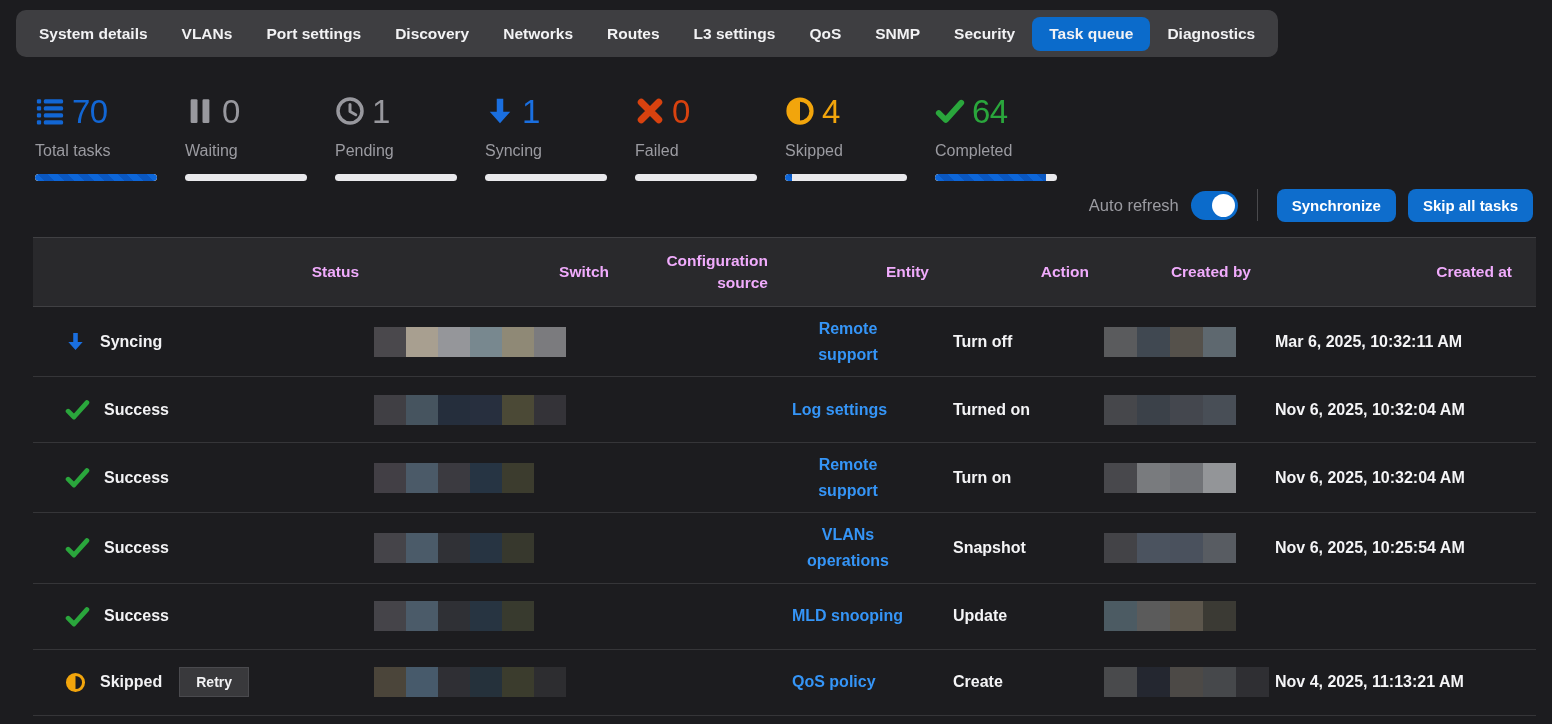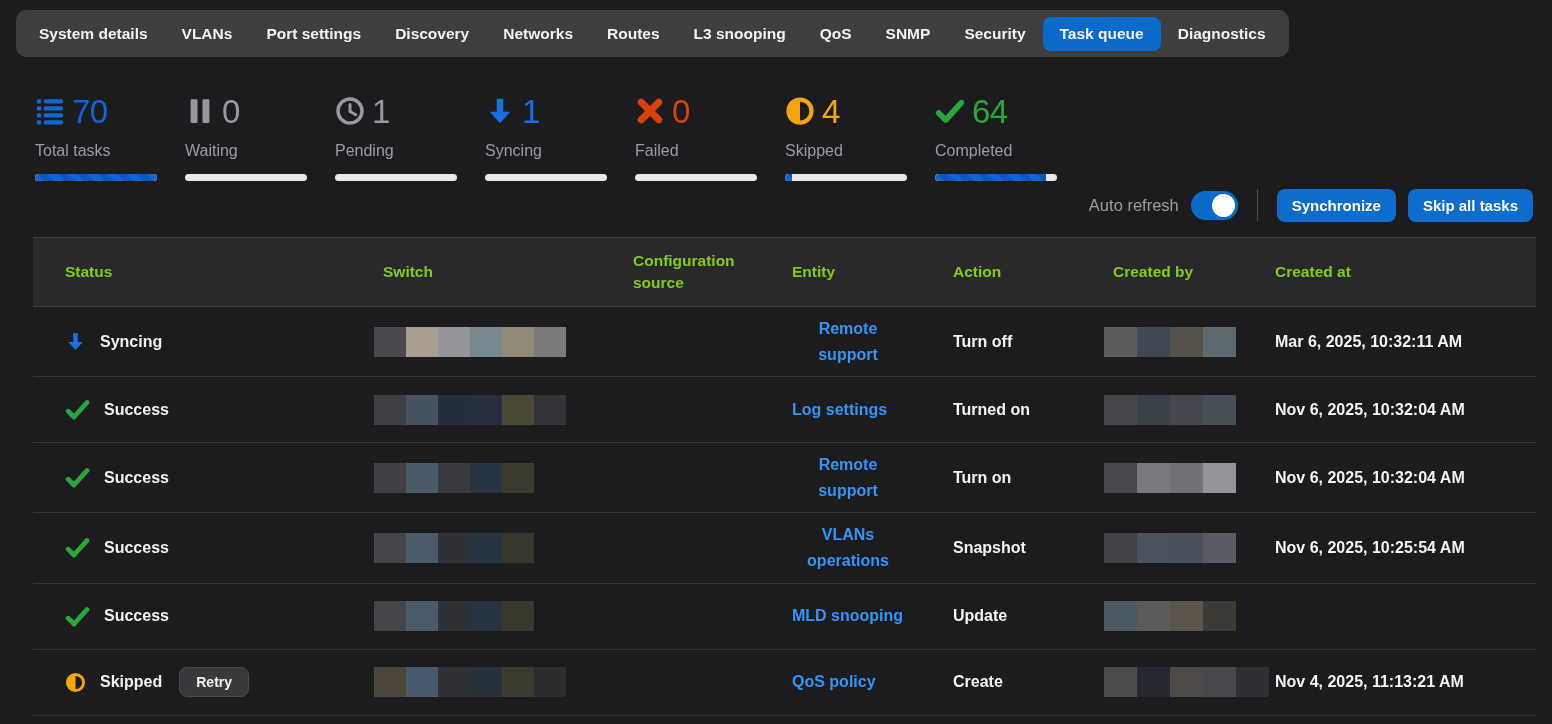--- a/index.html
+++ b/index.html
@@ -74,31 +74,31 @@
   .tgrid {
     display:grid;
     grid-template-columns:350px 250px 159px 161px 160px 162px 1fr;
     align-items:center;
   }
   .thead {
     background:#29292c;
     border-top:1px solid #404043;
     border-bottom:1px solid #404043;
     min-height:70px;
-    color:#84cc16; font-weight:700; font-size:15.5px;
+    color:#f0abfc; font-weight:700; font-size:15.5px;text-align:right;
   }
   .th { padding-right:24px; line-height:1.45; }
   .th:first-child { padding-left:32px; }
   .trow { min-height:66px; border-bottom:1px solid #353538; padding:9px 0; }
   .cell-status {
     display:flex; align-items:center; gap:14px;
     padding-left:32px; font-size:16px; font-weight:600;
   }
   .retry-btn {
-    background:#39393c; border:1px solid #4a4a4e; border-radius:8px;
+    background:#39393c; border:1px solid #4a4a4e; border-radius:0;
     color:#f2f2f4; font-family:inherit; font-size:14px; font-weight:700;
     padding:6px 16px; cursor:pointer; margin-left:3px;
   }
   .pixel-block { display:flex; height:30px; margin-left:-9px; }
   .pixel-block .px { width:32px; height:30px; }
   .pixel-block.by .px { width:33px; }
   .entity-link {
     color:#3595f7; font-size:16px; font-weight:600; line-height:1.6;
     display:inline-block; max-width:112px; text-decoration:none; cursor:pointer;text-align:center;
   }
@@ -111,21 +111,21 @@
 
 
 
 <nav class="nav" id="nav-tabs">
     <div class="nav-tab">System details</div>
     <div class="nav-tab">VLANs</div>
     <div class="nav-tab">Port settings</div>
     <div class="nav-tab">Discovery</div>
     <div class="nav-tab">Networks</div>
     <div class="nav-tab">Routes</div>
-    <div class="nav-tab">L3 snooping</div>
+    <div class="nav-tab">L3 settings</div>
     <div class="nav-tab">QoS</div>
     <div class="nav-tab">SNMP</div>
     <div class="nav-tab">Security</div>
     <div class="nav-tab active">Task queue</div>
     <div class="nav-tab">Diagnostics</div>
   </nav>
 
 <div class="stats" id="stats-row">
     <div class="stat">
       <div class="stat-top">

